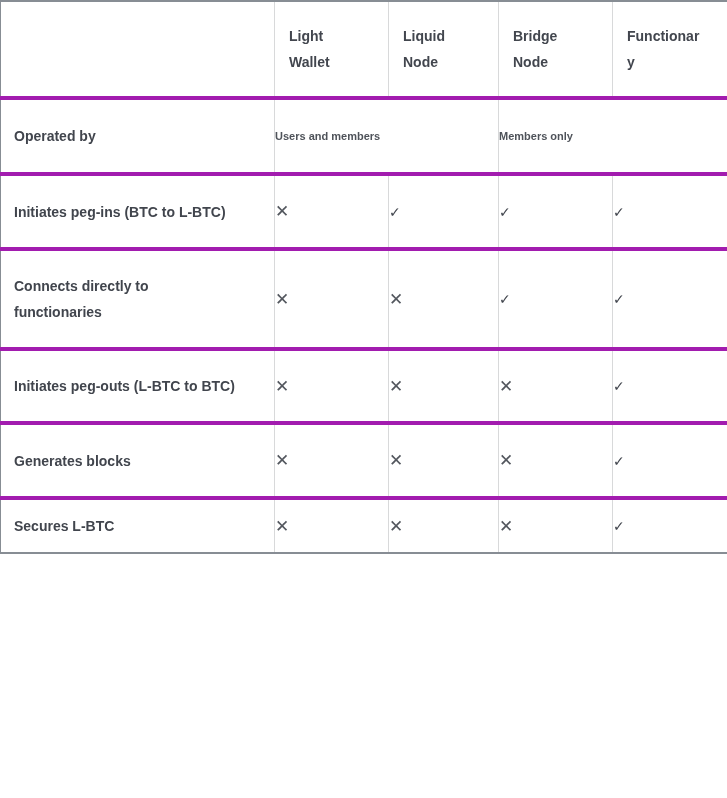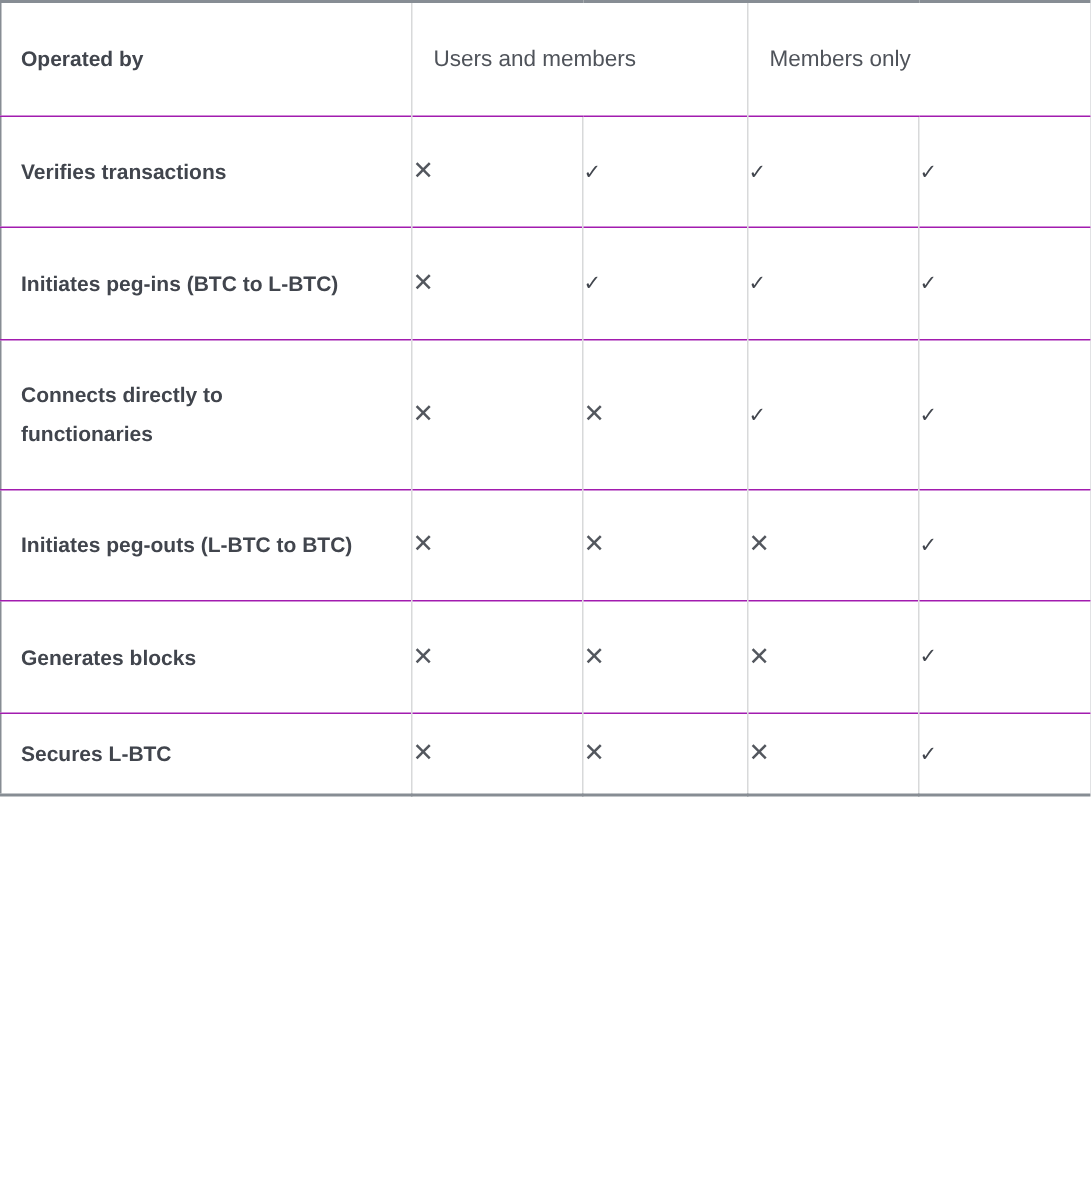--- a/index.html
+++ b/index.html
@@ -25,21 +25,21 @@
   table.cmp td, table.cmp th {
     vertical-align: middle;
     text-align: left;
     padding: 0;
     box-sizing: border-box;
     color: #42464e;
     font-size: 14px;
   }
   
   tr.hrule td, tr.hrule th {
-    border-top: 1px solid #a21caf;
+    border-top: 4px solid #a21caf;
   }
   
   table.cmp td + td, table.cmp th + th, table.cmp td + th, table.cmp th + td {
     border-left: 1px solid #d8d9da;
   }
   .r-header   { height: 97px; }
   .r-operated { height: 76px; }
   .r-std      { height: 74px; }
   .r-issues   { height: 75px; }
   .r-tall     { height: 100px; padding-left: 42px; }
@@ -60,24 +60,23 @@
   td.rowlabel .lbl {
     display: block;
     margin-left: 13px;
     max-width: 224px;
     line-height: 26px;
     font-weight: 700;
     color: #41454d;
   }
   td.groupcell .grp {
     display: block;
-    margin-left: 14px;
-    font-weight: 400;
+    font-weight: 700;
     color: #4f535a;
-    font-size: 15px;
+    font-size: 11px;
   }
   td.markcell {
     padding-left: 14px;
     color: #4b4f56;
   }
   td.markcell .check-glyph { font-size: 14px; }
   td.markcell .cross-glyph { font-size: 17px; color: #53575e; }
 </style>
 </head>
 <body>
@@ -86,43 +85,49 @@
   <table class="cmp">
     <colgroup>
       <col style="width:274px">
       <col style="width:114px">
       <col style="width:110px">
       <col style="width:114px">
       <col style="width:115px">
     </colgroup>
 
     <tbody>
+        <tr class="r-header">
+      <th class="corner"></th>
+      <th class="colhead">
+            <span class="hdr-label">Light Wallet</span>
+          </th>
+      <th class="colhead">
+            <span class="hdr-label">Liquid Node</span>
+          </th>
+      <th class="colhead">
+            <span class="hdr-label">Bridge Node</span>
+          </th>
+      <th class="colhead">
+            <span class="hdr-label">Functionary</span>
+          </th>
+    </tr>
 
     <tr class="r-operated hrule">
       <td class="rowlabel">
             <span class="lbl">Operated by</span>
           </td>
       <td class="groupcell" colspan="2">
             <span class="grp">Users and members</span>
           </td>
       <td class="groupcell" colspan="2">
             <span class="grp">Members only</span>
           </td>
     </tr>
 
 
-    <tr class="r-std hrule">
-      <td class="rowlabel">
-            <span class="lbl">Verifies transactions</span>
-          </td>
-      <td class="markcell"><span class="mark cross-glyph">✕</span></td>
-      <td class="markcell"><span class="mark check-glyph">✓</span></td>
-      <td class="markcell"><span class="mark check-glyph">✓</span></td>
-      <td class="markcell"><span class="mark check-glyph">✓</span></td>
-    </tr>
 
 
     <tr class="r-issues hrule">
       <td class="rowlabel">
             <span class="lbl">Initiates peg-ins (BTC to L-BTC)</span>
           </td>
       <td class="markcell"><span class="mark cross-glyph">✕</span></td>
       <td class="markcell"><span class="mark check-glyph">✓</span></td>
       <td class="markcell"><span class="mark check-glyph">✓</span></td>
       <td class="markcell"><span class="mark check-glyph">✓</span></td>

